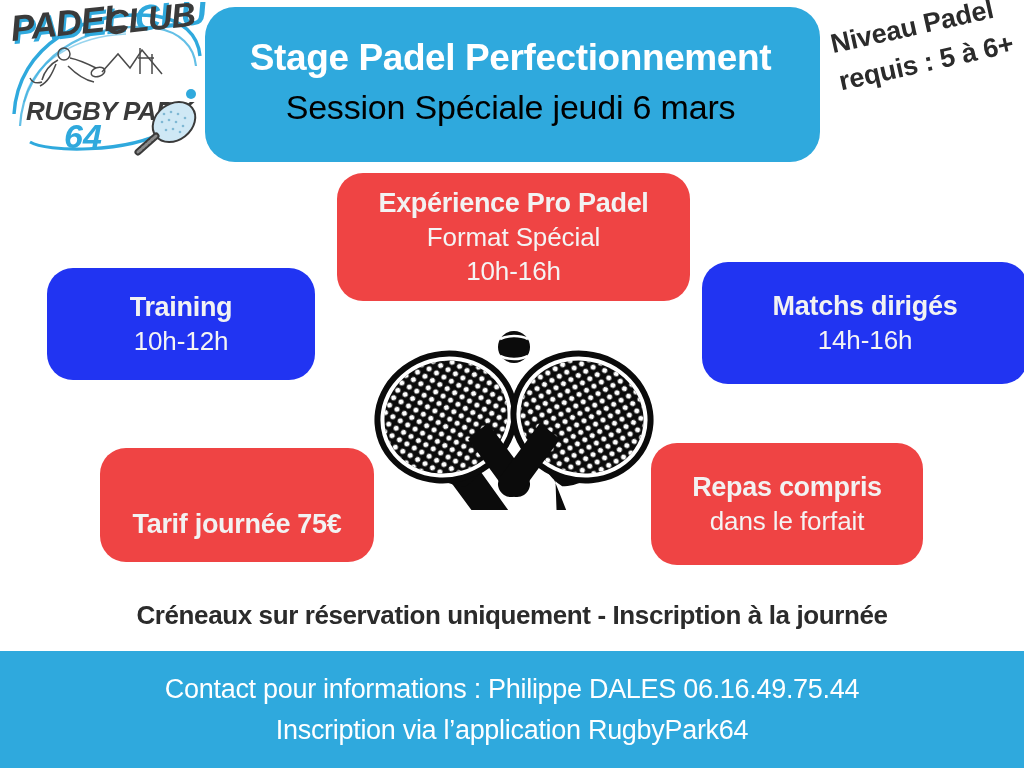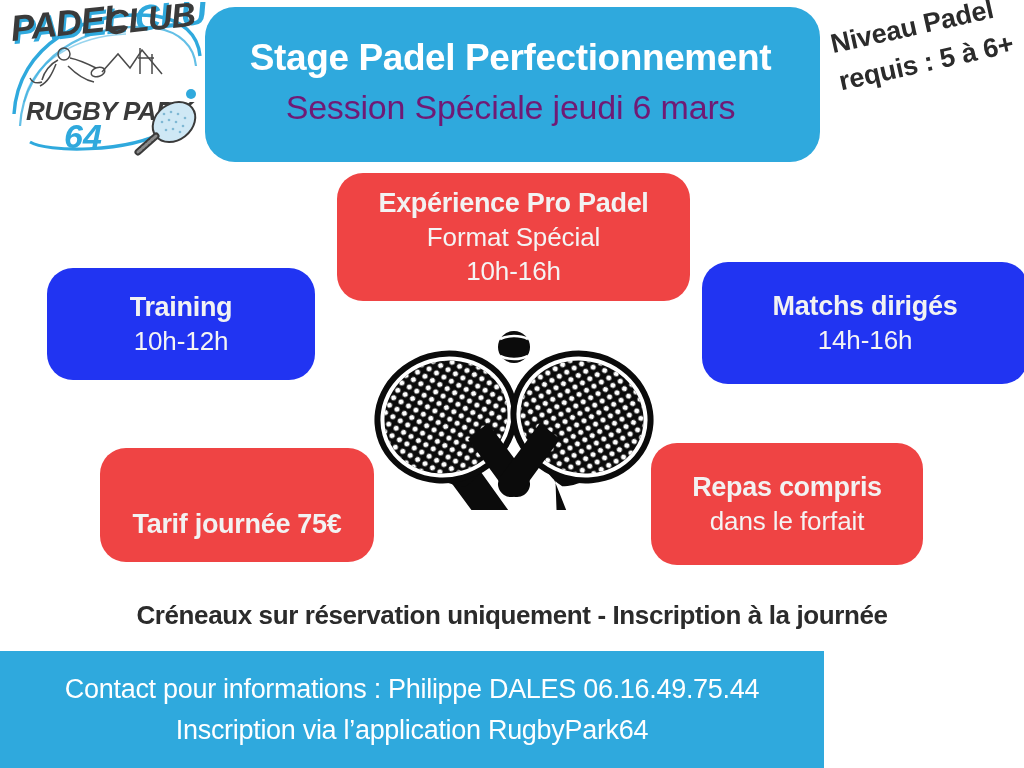--- a/index.html
+++ b/index.html
@@ -46,21 +46,21 @@
   }
   .header-title {
     color: #ffffff;
     font-size: 37px;
     font-weight: bold;
     letter-spacing: -0.4px;
     line-height: 1.15;
     white-space: nowrap;
   }
   .header-subtitle {
-    color: #701a75;
+    color: #000000;
     font-size: 34px;
     font-weight: normal;
     letter-spacing: -0.2px;
     line-height: 1.25;
     white-space: nowrap;
     margin-top: 6px;
   }
 
   
   .level-note {
@@ -159,21 +159,21 @@
     font-weight: bold;
     letter-spacing: -0.4px;
     white-space: nowrap;
   }
 
   
   .footer {
     position: absolute;
     left: 0;
     top: 651px;
-    width: 824px;
+    width: 1024px;
     height: 117px;
     background: #2FA9DD;
     display: flex;
     flex-direction: column;
     align-items: center;
     justify-content: center;
   }
   .footer-line {
     color: #ffffff;
     font-size: 27px;

